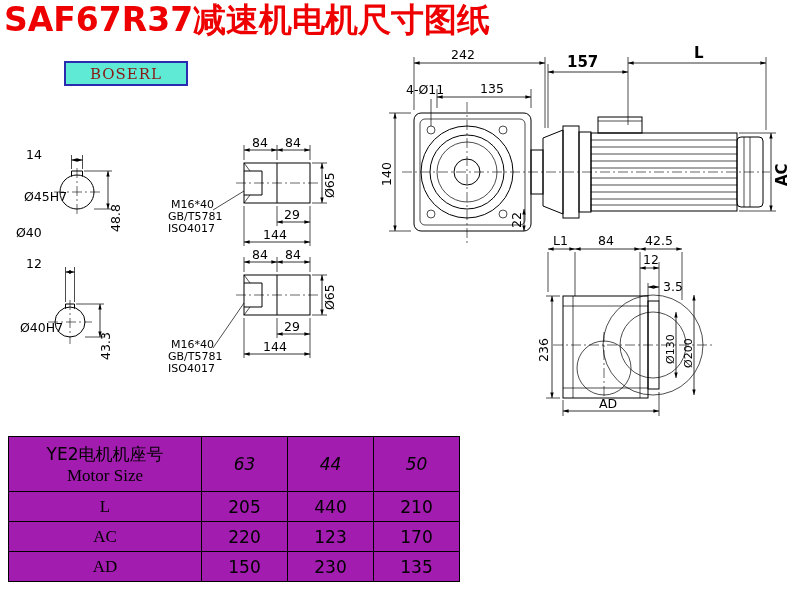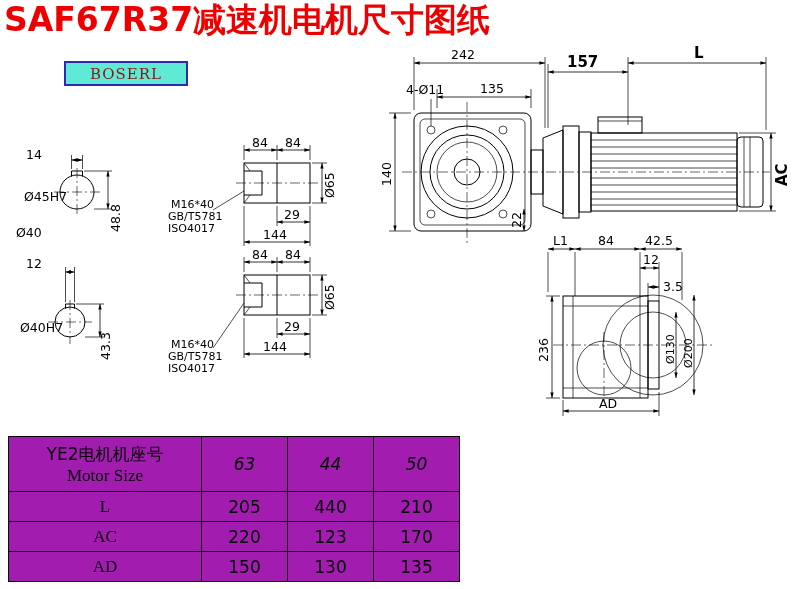--- a/index.html
+++ b/index.html
@@ -285,17 +285,17 @@
   </tr>
   <tr class="drow">
     <td class="rowlabel">AC</td>
     <td>220</td>
     <td>123</td>
     <td>170</td>
   </tr>
   <tr class="drow">
     <td class="rowlabel">AD</td>
     <td>150</td>
-    <td>130</td>
+    <td>230</td>
     <td>135</td>
   </tr>
 </tbody>
   </table>
 
 </body></html>

